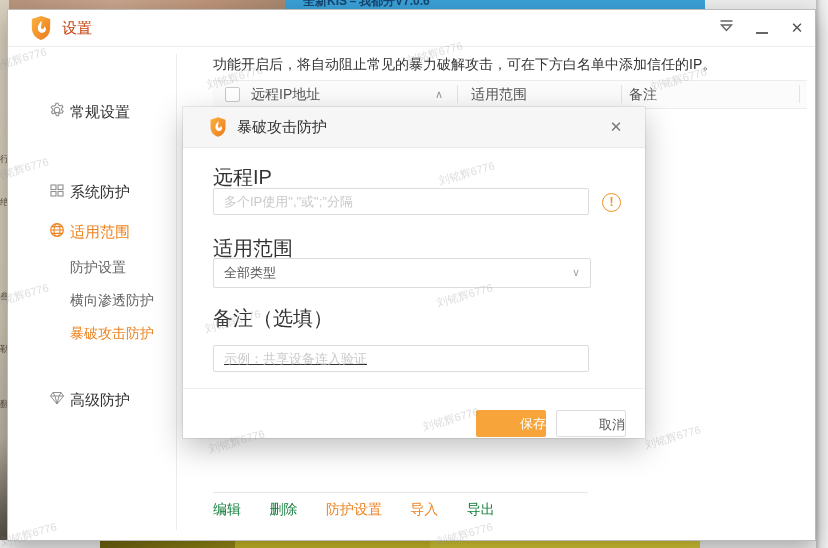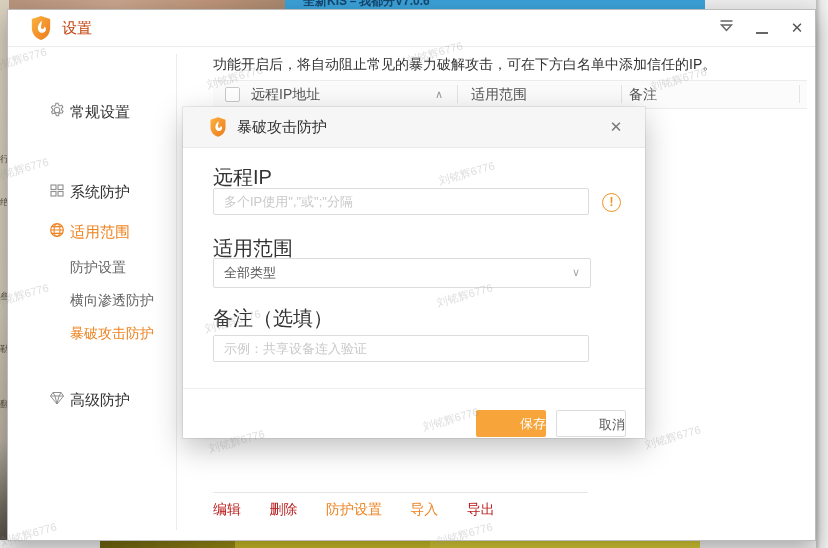--- a/index.html
+++ b/index.html
@@ -52,37 +52,37 @@
     border-top:1px solid #ececec;border-bottom:1px solid #ececec;}
   .thead .cb{position:absolute;left:12px;top:6px;width:13px;height:13px;background:#fff;border:1px solid #c9c9c9;border-radius:2px;}
   .thead .c1{position:absolute;left:38px;top:0;line-height:26px;font-size:14px;color:#555;}
   .thead .sort{position:absolute;left:222px;top:0;line-height:26px;font-size:11px;color:#999;}
   .thead .vd{position:absolute;top:4px;width:1px;height:18px;background:#e3e3e3;}
   .thead .vd1{left:244px;} .thead .vd2{left:408px;} .thead .vd3{left:586px;}
   .thead .c2{position:absolute;left:258px;top:0;line-height:26px;font-size:14px;color:#555;}
   .thead .c3{position:absolute;left:416px;top:0;line-height:26px;font-size:14px;color:#555;}
   .toolbar-divider{position:absolute;left:205px;top:482px;width:375px;height:1px;background:#e6e6e6;}
   .toolbar{position:absolute;left:205px;top:490px;height:20px;}
-  .toolbar a{display:inline-block;margin-right:24px;font-size:14px;color:#b91c1c;text-decoration:none;cursor:pointer;white-space:nowrap;}
+  .toolbar a{display:inline-block;margin-right:24px;font-size:14px;color:#15803d;text-decoration:none;cursor:pointer;white-space:nowrap;}
   .toolbar a.accent{color:#ee8422;}
 
   
   .modal{position:absolute;left:175px;top:97px;width:462px;height:331px;background:#fff;
     box-shadow:0 0 0 1px rgba(0,0,0,.07),0 10px 28px rgba(0,0,0,.25);}
   .modal-header{position:absolute;left:0;top:0;width:100%;height:40px;background:#f6f6f6;border-bottom:1px solid #e9e9e9;}
   .modal-logo{position:absolute;left:26px;top:9px;width:18px;height:22px;}
   .modal-title{position:absolute;left:54px;top:0;line-height:40px;font-size:15px;color:#333;}
   .modal-close{position:absolute;right:18px;top:9px;width:22px;height:22px;text-align:center;line-height:22px;font-size:15px;color:#777;cursor:pointer;}
   .f-label{position:absolute;left:30px;font-size:20px;color:#333;}
   .lab-ip{top:57px;} .lab-scope{top:128px;} .lab-note{top:198px;}
   .inp{position:absolute;left:30px;width:376px;height:27px;border:1px solid #dcdcdc;border-radius:2px;
     background:#fff;font-size:13px;color:#333;padding:0 10px;box-sizing:border-box;outline:none;
     font-family:"Liberation Sans","DejaVu Sans",sans-serif;}
   .inp::placeholder{color:#c9c9c9;opacity:1;}
-  .inp-ip{top:81px;} .inp-note{top:228px;}
+  .inp-ip{top:81px;} .inp-note{top:238px;text-decoration:underline;}
   .warn{position:absolute;left:419px;top:86px;width:17px;height:17px;border:1px solid #f0931f;border-radius:50%;
     color:#f0931f;font-size:12px;font-weight:bold;text-align:center;line-height:17px;}
   .select{position:absolute;left:30px;top:151px;width:376px;height:28px;border:1px solid #dcdcdc;border-radius:2px;background:#fff;cursor:pointer;}
   .select .val{position:absolute;left:10px;top:0;line-height:27px;font-size:13px;color:#555;}
   .select .chev{position:absolute;right:10px;top:0;line-height:27px;font-size:11px;color:#a6a6a6;}
   .modal-footer-line{position:absolute;left:0;top:281px;width:100%;height:1px;background:#efefef;}
   .btn{position:absolute;top:295px;width:70px;height:27px;border-radius:2px;font-size:13px;line-height:27px;text-align:right;cursor:pointer;box-sizing:border-box;margin-top:8px;}
   .btn-save{left:293px;background:#f7a43a;color:#fff;}
   .btn-cancel{left:373px;background:#fff;border:1px solid #dcdcdc;color:#555;}
 

